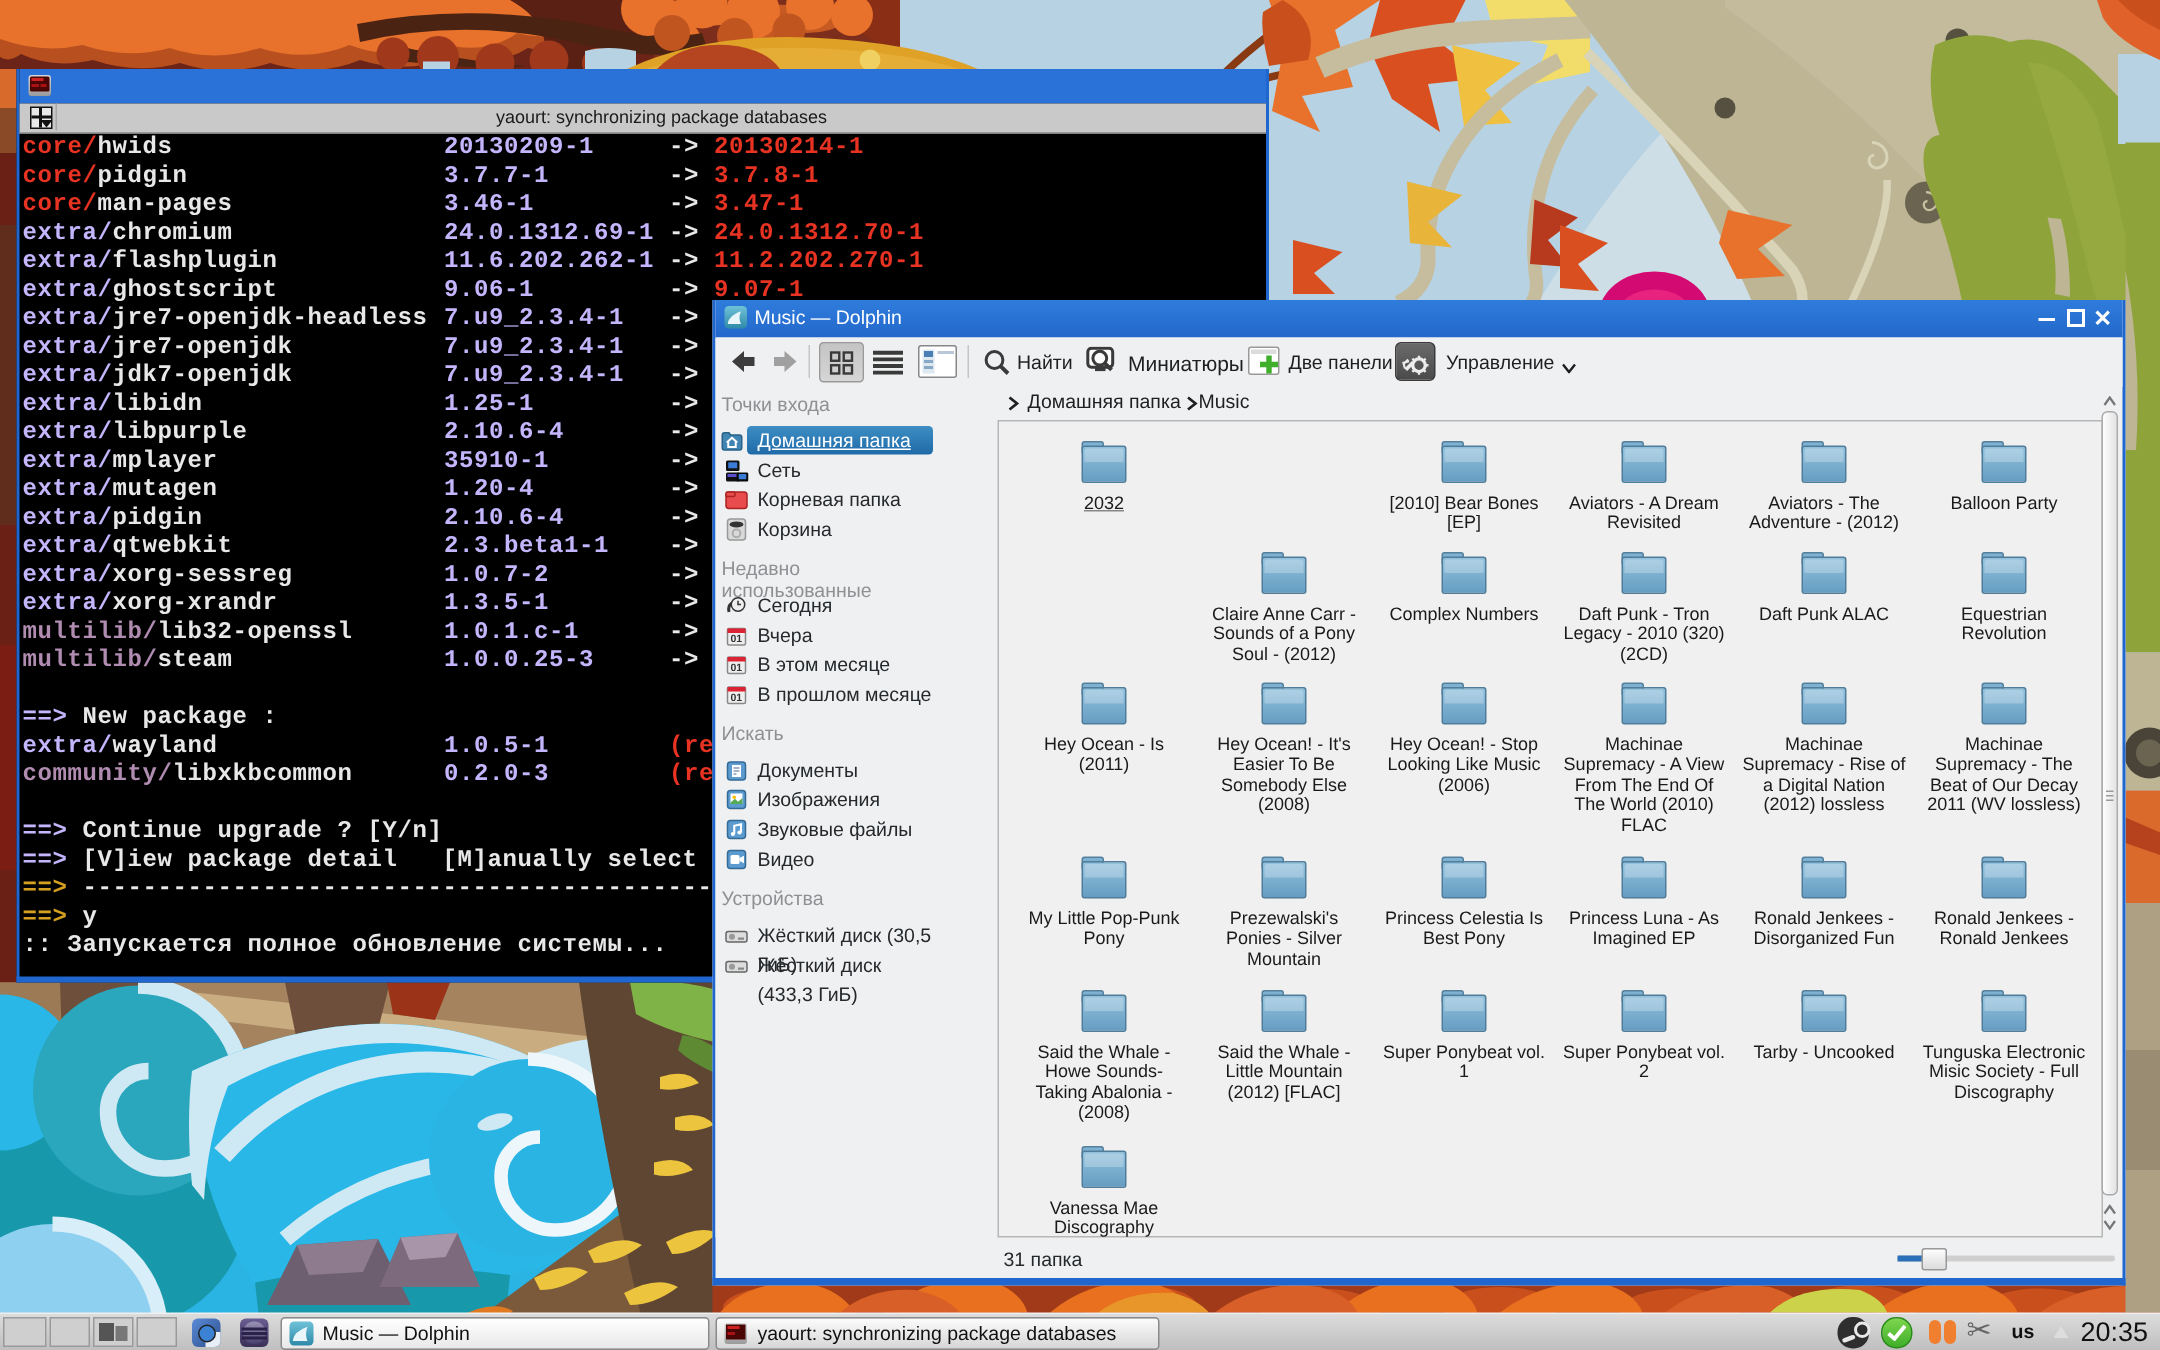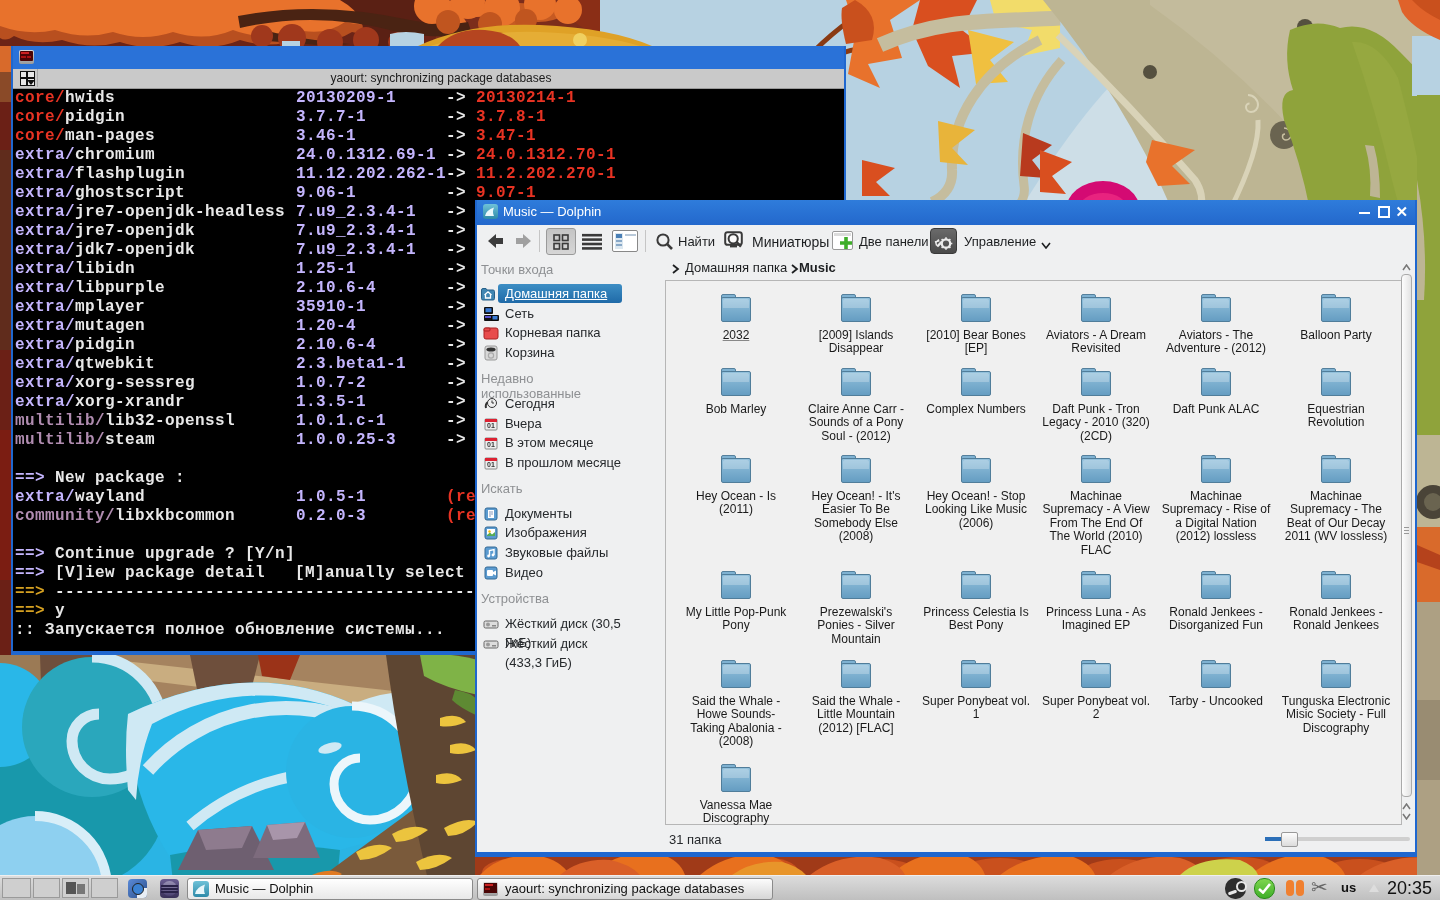--- a/index.html
+++ b/index.html
@@ -251,21 +251,21 @@
 <div style="position:absolute;top:19px;left:0px;"><span class="tr">core/</span><span class="tw">pidgin</span></div>
 <div style="position:absolute;top:19px;left:281px;"><span class="tg">3.7.7-1</span></div>
 <div style="position:absolute;top:19px;left:431px;"><span class="tw">-&gt; </span><span class="tr">3.7.8-1</span></div>
 <div style="position:absolute;top:38px;left:0px;"><span class="tr">core/</span><span class="tw">man-pages</span></div>
 <div style="position:absolute;top:38px;left:281px;"><span class="tg">3.46-1</span></div>
 <div style="position:absolute;top:38px;left:431px;"><span class="tw">-&gt; </span><span class="tr">3.47-1</span></div>
 <div style="position:absolute;top:57px;left:0px;"><span class="tg">extra/</span><span class="tw">chromium</span></div>
 <div style="position:absolute;top:57px;left:281px;"><span class="tg">24.0.1312.69-1</span></div>
 <div style="position:absolute;top:57px;left:431px;"><span class="tw">-&gt; </span><span class="tr">24.0.1312.70-1</span></div>
 <div style="position:absolute;top:76px;left:0px;"><span class="tg">extra/</span><span class="tw">flashplugin</span></div>
-<div style="position:absolute;top:76px;left:281px;"><span class="tg">11.12.202.262-1</span></div>
+<div style="position:absolute;top:76px;left:281px;"><span class="tg">11.6.202.262-1</span></div>
 <div style="position:absolute;top:76px;left:431px;"><span class="tw">-&gt; </span><span class="tr">11.2.202.270-1</span></div>
 <div style="position:absolute;top:95px;left:0px;"><span class="tg">extra/</span><span class="tw">ghostscript</span></div>
 <div style="position:absolute;top:95px;left:281px;"><span class="tg">9.06-1</span></div>
 <div style="position:absolute;top:95px;left:431px;"><span class="tw">-&gt; </span><span class="tr">9.07-1</span></div>
 <div style="position:absolute;top:114px;left:0px;"><span class="tg">extra/</span><span class="tw">jre7-openjdk-headless</span></div>
 <div style="position:absolute;top:114px;left:281px;"><span class="tg">7.u9_2.3.4-1</span></div>
 <div style="position:absolute;top:114px;left:431px;"><span class="tw">-&gt; </span><span class="tr">7.u10_2.3.5-1</span></div>
 <div style="position:absolute;top:133px;left:0px;"><span class="tg">extra/</span><span class="tw">jre7-openjdk</span></div>
 <div style="position:absolute;top:133px;left:281px;"><span class="tg">7.u9_2.3.4-1</span></div>
 <div style="position:absolute;top:133px;left:431px;"><span class="tw">-&gt; </span><span class="tr">7.u10_2.3.5-1</span></div>
@@ -485,30 +485,28 @@
             </svg></span></div>
 </div>
   <div id="dbread" class="abs" style="left:192px;top:60px;width:400px;height:20px;font-size:13px;color:#1d1f21;">
 <svg class="abs" style="left:3px;top:4px" width="8" height="10">
           <path d="M1 1 L6 5 L1 9" fill="none" stroke="#1d1f21" stroke-width="1.8"></path>
         </svg>
 <span class="abs" style="left:16px;top:0;">Домашняя папка</span>
 <svg class="abs" style="left:122px;top:4px" width="8" height="10">
           <path d="M1 1 L6 5 L1 9" fill="none" stroke="#1d1f21" stroke-width="1.8"></path>
         </svg>
-<span class="abs" style="left:130px;top:0;font-weight:bold;">Music</span>
+<span class="abs" style="left:130px;top:0;font-weight:normal;">Music</span>
 </div>
   <div id="dview">
 <div class="cell" style="left:10px;top:13px;"><div class="fold"><div class="tab"></div><div class="body"></div><div class="shine"></div></div><div style="text-decoration:underline;text-decoration-color:#888;">2032</div></div>
-<div class="cell" style="left:130px;top:13px;"><div class="fold"><div class="tab"></div><div class="body"></div><div class="shine"></div></div><div>[2009] Islands<br>Disappear</div></div>
 <div class="cell" style="left:250px;top:13px;"><div class="fold"><div class="tab"></div><div class="body"></div><div class="shine"></div></div><div>[2010] Bear Bones<br>[EP]</div></div>
 <div class="cell" style="left:370px;top:13px;"><div class="fold"><div class="tab"></div><div class="body"></div><div class="shine"></div></div><div>Aviators - A Dream<br>Revisited</div></div>
 <div class="cell" style="left:490px;top:13px;"><div class="fold"><div class="tab"></div><div class="body"></div><div class="shine"></div></div><div>Aviators - The<br>Adventure - (2012)</div></div>
 <div class="cell" style="left:610px;top:13px;"><div class="fold"><div class="tab"></div><div class="body"></div><div class="shine"></div></div><div>Balloon Party</div></div>
-<div class="cell" style="left:10px;top:87px;"><div class="fold"><div class="tab"></div><div class="body"></div><div class="shine"></div></div><div>Bob Marley</div></div>
 <div class="cell" style="left:130px;top:87px;"><div class="fold"><div class="tab"></div><div class="body"></div><div class="shine"></div></div><div>Claire Anne Carr -<br>Sounds of a Pony<br>Soul - (2012)</div></div>
 <div class="cell" style="left:250px;top:87px;"><div class="fold"><div class="tab"></div><div class="body"></div><div class="shine"></div></div><div>Complex Numbers</div></div>
 <div class="cell" style="left:370px;top:87px;"><div class="fold"><div class="tab"></div><div class="body"></div><div class="shine"></div></div><div>Daft Punk - Tron<br>Legacy - 2010 (320)<br>(2CD)</div></div>
 <div class="cell" style="left:490px;top:87px;"><div class="fold"><div class="tab"></div><div class="body"></div><div class="shine"></div></div><div>Daft Punk ALAC</div></div>
 <div class="cell" style="left:610px;top:87px;"><div class="fold"><div class="tab"></div><div class="body"></div><div class="shine"></div></div><div>Equestrian<br>Revolution</div></div>
 <div class="cell" style="left:10px;top:174px;"><div class="fold"><div class="tab"></div><div class="body"></div><div class="shine"></div></div><div>Hey Ocean - Is<br>(2011)</div></div>
 <div class="cell" style="left:130px;top:174px;"><div class="fold"><div class="tab"></div><div class="body"></div><div class="shine"></div></div><div>Hey Ocean! - It's<br>Easier To Be<br>Somebody Else<br>(2008)</div></div>
 <div class="cell" style="left:250px;top:174px;"><div class="fold"><div class="tab"></div><div class="body"></div><div class="shine"></div></div><div>Hey Ocean! - Stop<br>Looking Like Music<br>(2006)</div></div>
 <div class="cell" style="left:370px;top:174px;"><div class="fold"><div class="tab"></div><div class="body"></div><div class="shine"></div></div><div>Machinae<br>Supremacy - A View<br>From The End Of<br>The World (2010)<br>FLAC</div></div>
 <div class="cell" style="left:490px;top:174px;"><div class="fold"><div class="tab"></div><div class="body"></div><div class="shine"></div></div><div>Machinae<br>Supremacy - Rise of<br>a Digital Nation<br>(2012) lossless</div></div>

